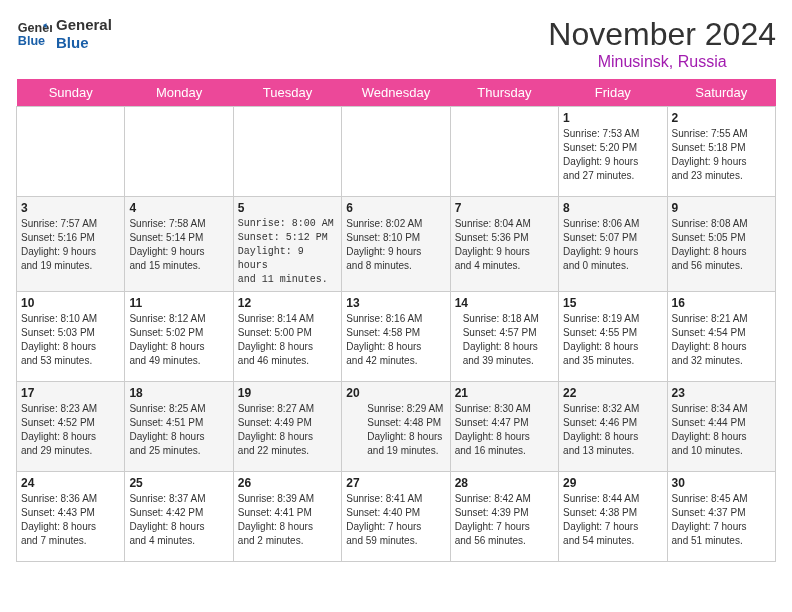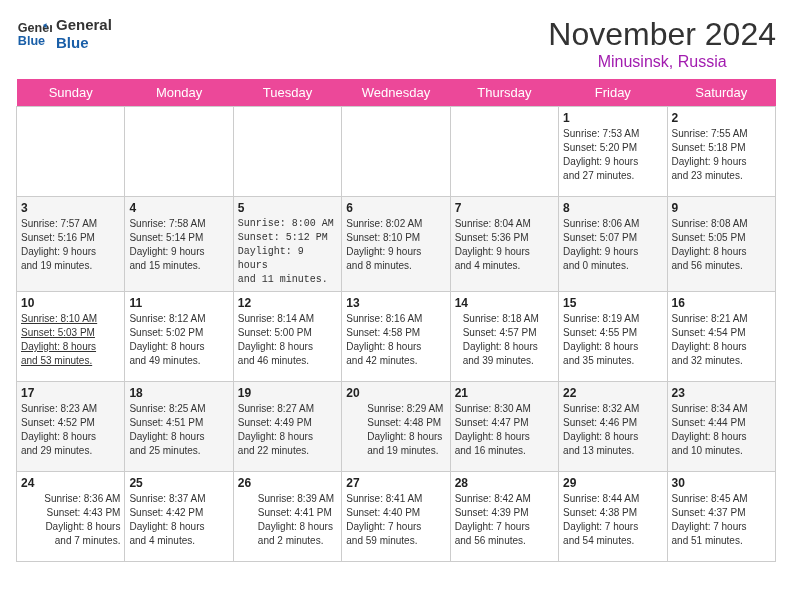--- a/index.html
+++ b/index.html
@@ -181,21 +181,21 @@
           <span class="day-num">9</span>
           <div class="cell-content" style="white-space: pre-line;">Sunrise: 8:08 AM
 Sunset: 5:05 PM
 Daylight: 8 hours
 and 56 minutes.</div>
         </td>
       </tr>
       <tr>
         <td>
           <span class="day-num">10</span>
-          <div class="cell-content" style="white-space: pre-line; text-decoration: underline;">Sunrise: 8:10 AM
+          <div class="cell-content" style="white-space: pre-line;">Sunrise: 8:10 AM
 Sunset: 5:03 PM
 Daylight: 8 hours
 and 53 minutes.</div>
         </td>
         <td>
           <span class="day-num">11</span>
           <div class="cell-content" style="white-space: pre-line;">Sunrise: 8:12 AM
 Sunset: 5:02 PM
 Daylight: 8 hours
 and 49 minutes.</div>
@@ -283,35 +283,35 @@
           <span class="day-num">23</span>
           <div class="cell-content" style="white-space: pre-line;">Sunrise: 8:34 AM
 Sunset: 4:44 PM
 Daylight: 8 hours
 and 10 minutes.</div>
         </td>
       </tr>
       <tr>
         <td>
           <span class="day-num">24</span>
-          <div class="cell-content" style="white-space: pre-line; text-align: right;">Sunrise: 8:36 AM
+          <div class="cell-content" style="white-space: pre-line;">Sunrise: 8:36 AM
 Sunset: 4:43 PM
 Daylight: 8 hours
 and 7 minutes.</div>
         </td>
         <td>
           <span class="day-num">25</span>
           <div class="cell-content" style="white-space: pre-line;">Sunrise: 8:37 AM
 Sunset: 4:42 PM
 Daylight: 8 hours
 and 4 minutes.</div>
         </td>
         <td>
           <span class="day-num">26</span>
-          <div class="cell-content" style="white-space: pre-line; margin-left: 20px;">Sunrise: 8:39 AM
+          <div class="cell-content" style="white-space: pre-line;">Sunrise: 8:39 AM
 Sunset: 4:41 PM
 Daylight: 8 hours
 and 2 minutes.</div>
         </td>
         <td>
           <span class="day-num">27</span>
           <div class="cell-content" style="white-space: pre-line;">Sunrise: 8:41 AM
 Sunset: 4:40 PM
 Daylight: 7 hours
 and 59 minutes.</div>

